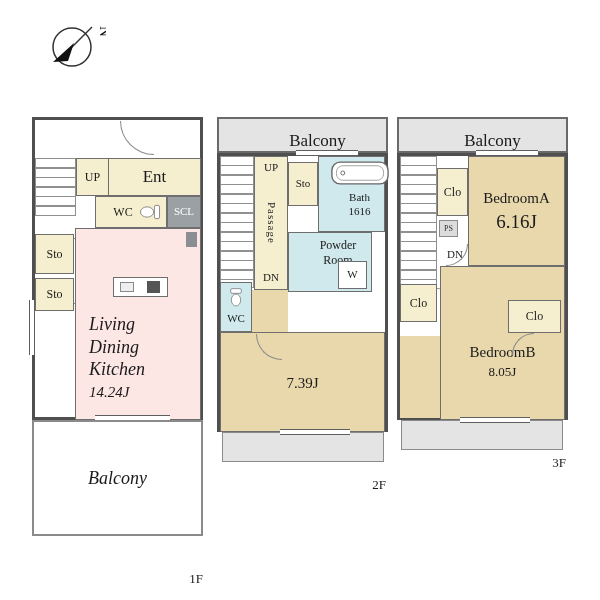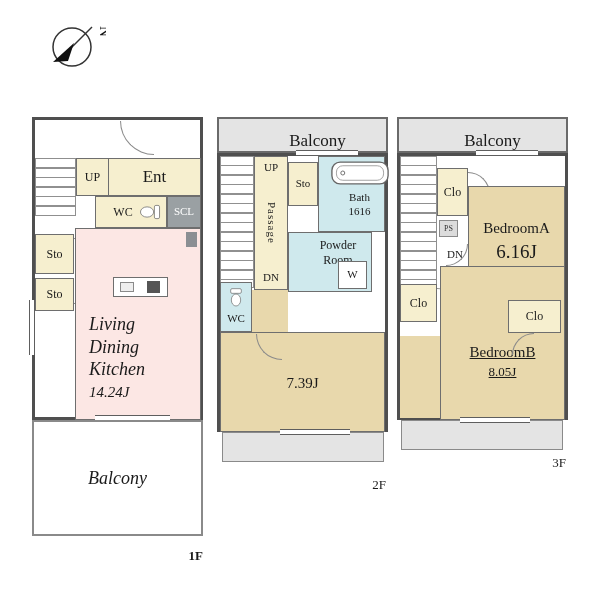--- a/index.html
+++ b/index.html
@@ -104,21 +104,21 @@
     </div>
   </div>
   <div class="fixture" style="left:186px; top:232px; width:11px; height:15px;"></div>
   <div class="win-v" style="left:29px; top:300px; height:55px;"></div>
   <div class="win-h" style="left:95px; top:414.5px; width:75px;"></div>
 
   <div class="room" style="left:32px; top:420px; width:171px; height:116px; border:2px solid #8a8a8a; background:#fff;">
     <span class="xl it lbl">Balcony</span>
   </div>
 
-  <div class="floorlabel" style="left:150px; top:548px; width:53px;font-weight:bold;">1F</div>
+  <div class="floorlabel" style="left:150px; top:571px; width:53px;">1F</div>
 
   <div class="room grayfill" style="left:217px; top:117px; width:171px; height:36px; border:2px solid #6a6a6a;">
     <span class="lg lbl" style="margin-left:30px;">Balcony</span>
   </div>
 
   <div class="outline" style="left:217px; top:153px; width:171px; height:279px;"></div>
   <div class="win-h" style="left:296px; top:150px; width:62px;"></div>
   <div class="arc arc-bl" style="left:257px; top:156px; width:32px; height:32px;"></div>
 
   <div class="stairs" style="left:220px; top:156px; width:34px; height:132px;"></div>
@@ -184,36 +184,36 @@
 
   <div class="room cream" style="left:437px; top:168px; width:31px; height:48px;">
     <span class="sm lbl">Clo</span>
   </div>
   <div class="arc arc-tr" style="left:468px; top:172px; width:22px; height:22px;"></div>
 
   <div class="room psbox" style="left:439px; top:220px; width:19px; height:17px;">
     <span class="xs lbl" style="font-size:8px;">PS</span>
   </div>
 
-  <div class="room tan col" style="left:468px; top:156px; width:97px; height:110px;margin-top:30px;">
+  <div class="room tan col" style="left:468px; top:156px; width:97px; height:110px;">
     <span class="md lbl">BedroomA</span>
     <span class="sm lbl" style="margin-top:2px; font-size:19px;">6.16J</span>
   </div>
   <div class="arc arc-br" style="left:446px; top:244px; width:22px; height:22px;"></div>
 
   <div class="abs smm lbl" style="left:440px; top:248px; width:30px; text-align:center;">DN</div>
 
   <div class="room cream" style="left:400px; top:284px; width:37px; height:38px;">
     <span class="sm lbl">Clo</span>
   </div>
   <div class="arc arc-tr" style="left:437px; top:288px; width:20px; height:20px;"></div>
 
   <div class="room tan noborder" style="left:400px; top:336px; width:44px; height:82px;"></div>
 
-  <div class="room tan col" style="left:440px; top:266px; width:125px; height:154px; justify-content:flex-start; padding-top:76px;text-decoration:underline;">
+  <div class="room tan col" style="left:440px; top:266px; width:125px; height:154px; justify-content:flex-start; padding-top:76px;">
     <span class="md lbl">BedroomB</span>
     <span class="sm lbl" style="margin-top:2px; font-size:13px;">8.05J</span>
   </div>
 
   <div class="room cream" style="left:508px; top:300px; width:53px; height:33px;">
     <span class="sm lbl">Clo</span>
   </div>
   <div class="arc arc-tl" style="left:512px; top:333px; width:22px; height:22px;"></div>
 
   <div class="room grayfill" style="left:401px; top:420px; width:162px; height:30px; border:1.5px solid #8a8a8a;"></div>

